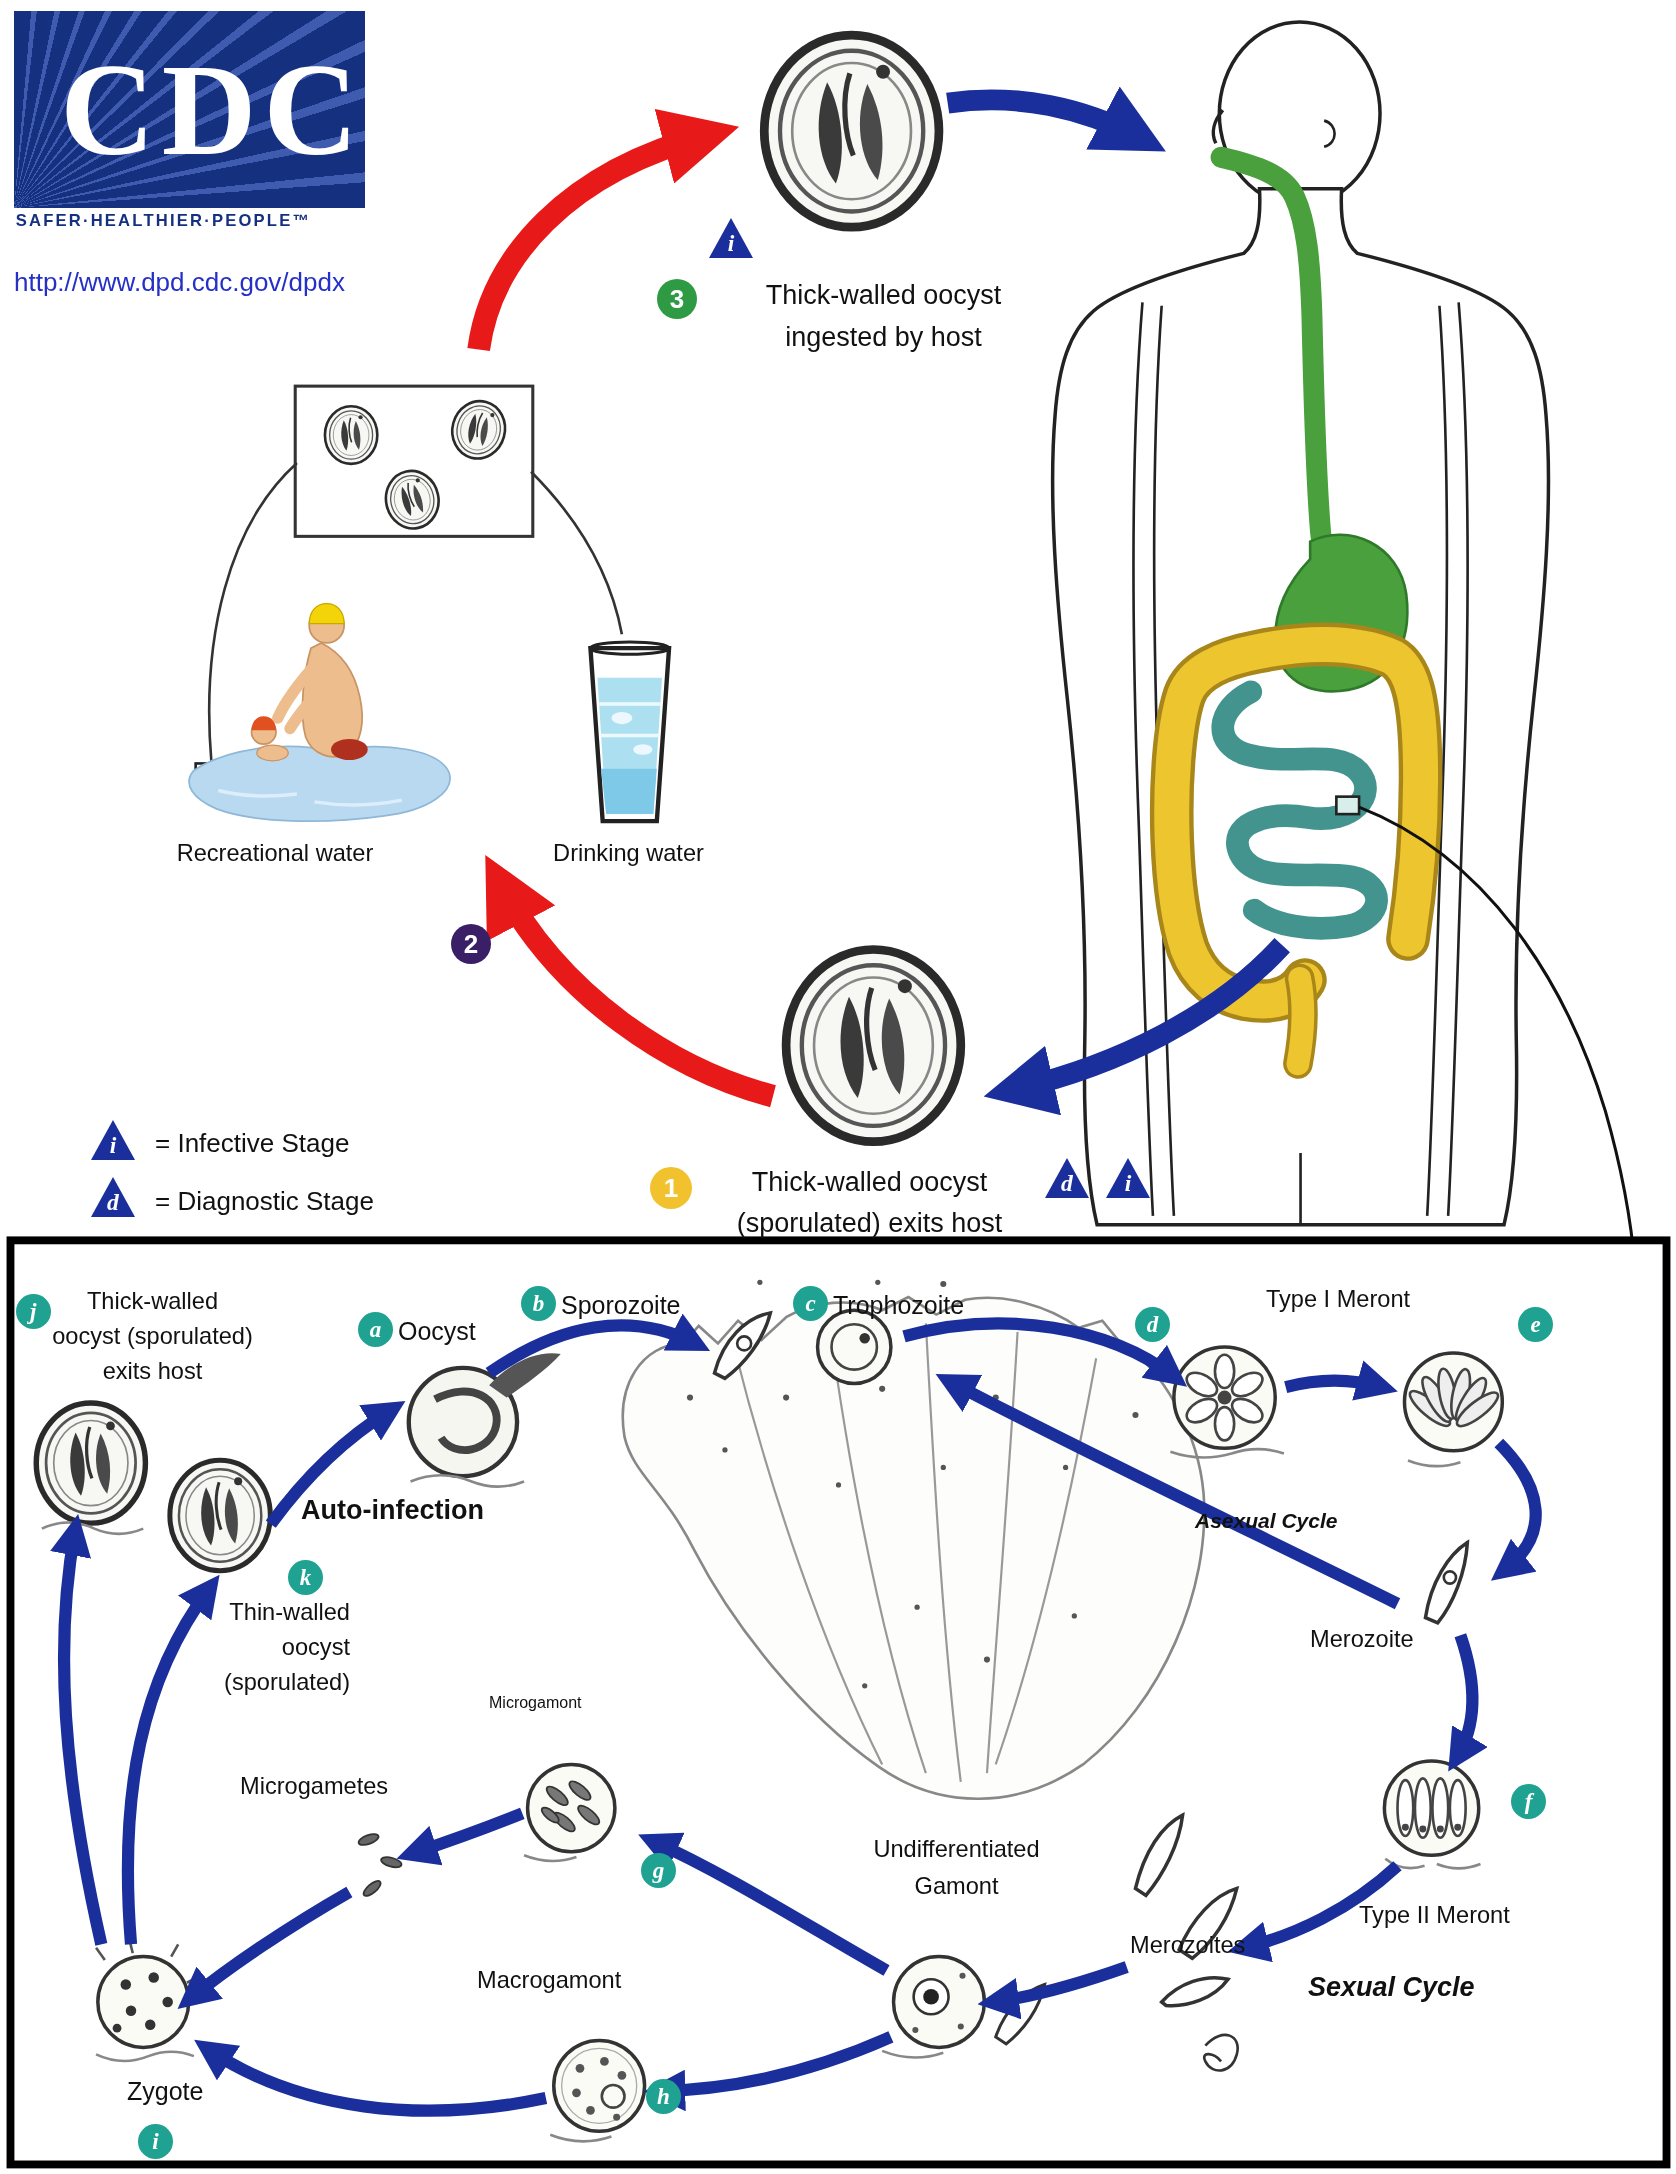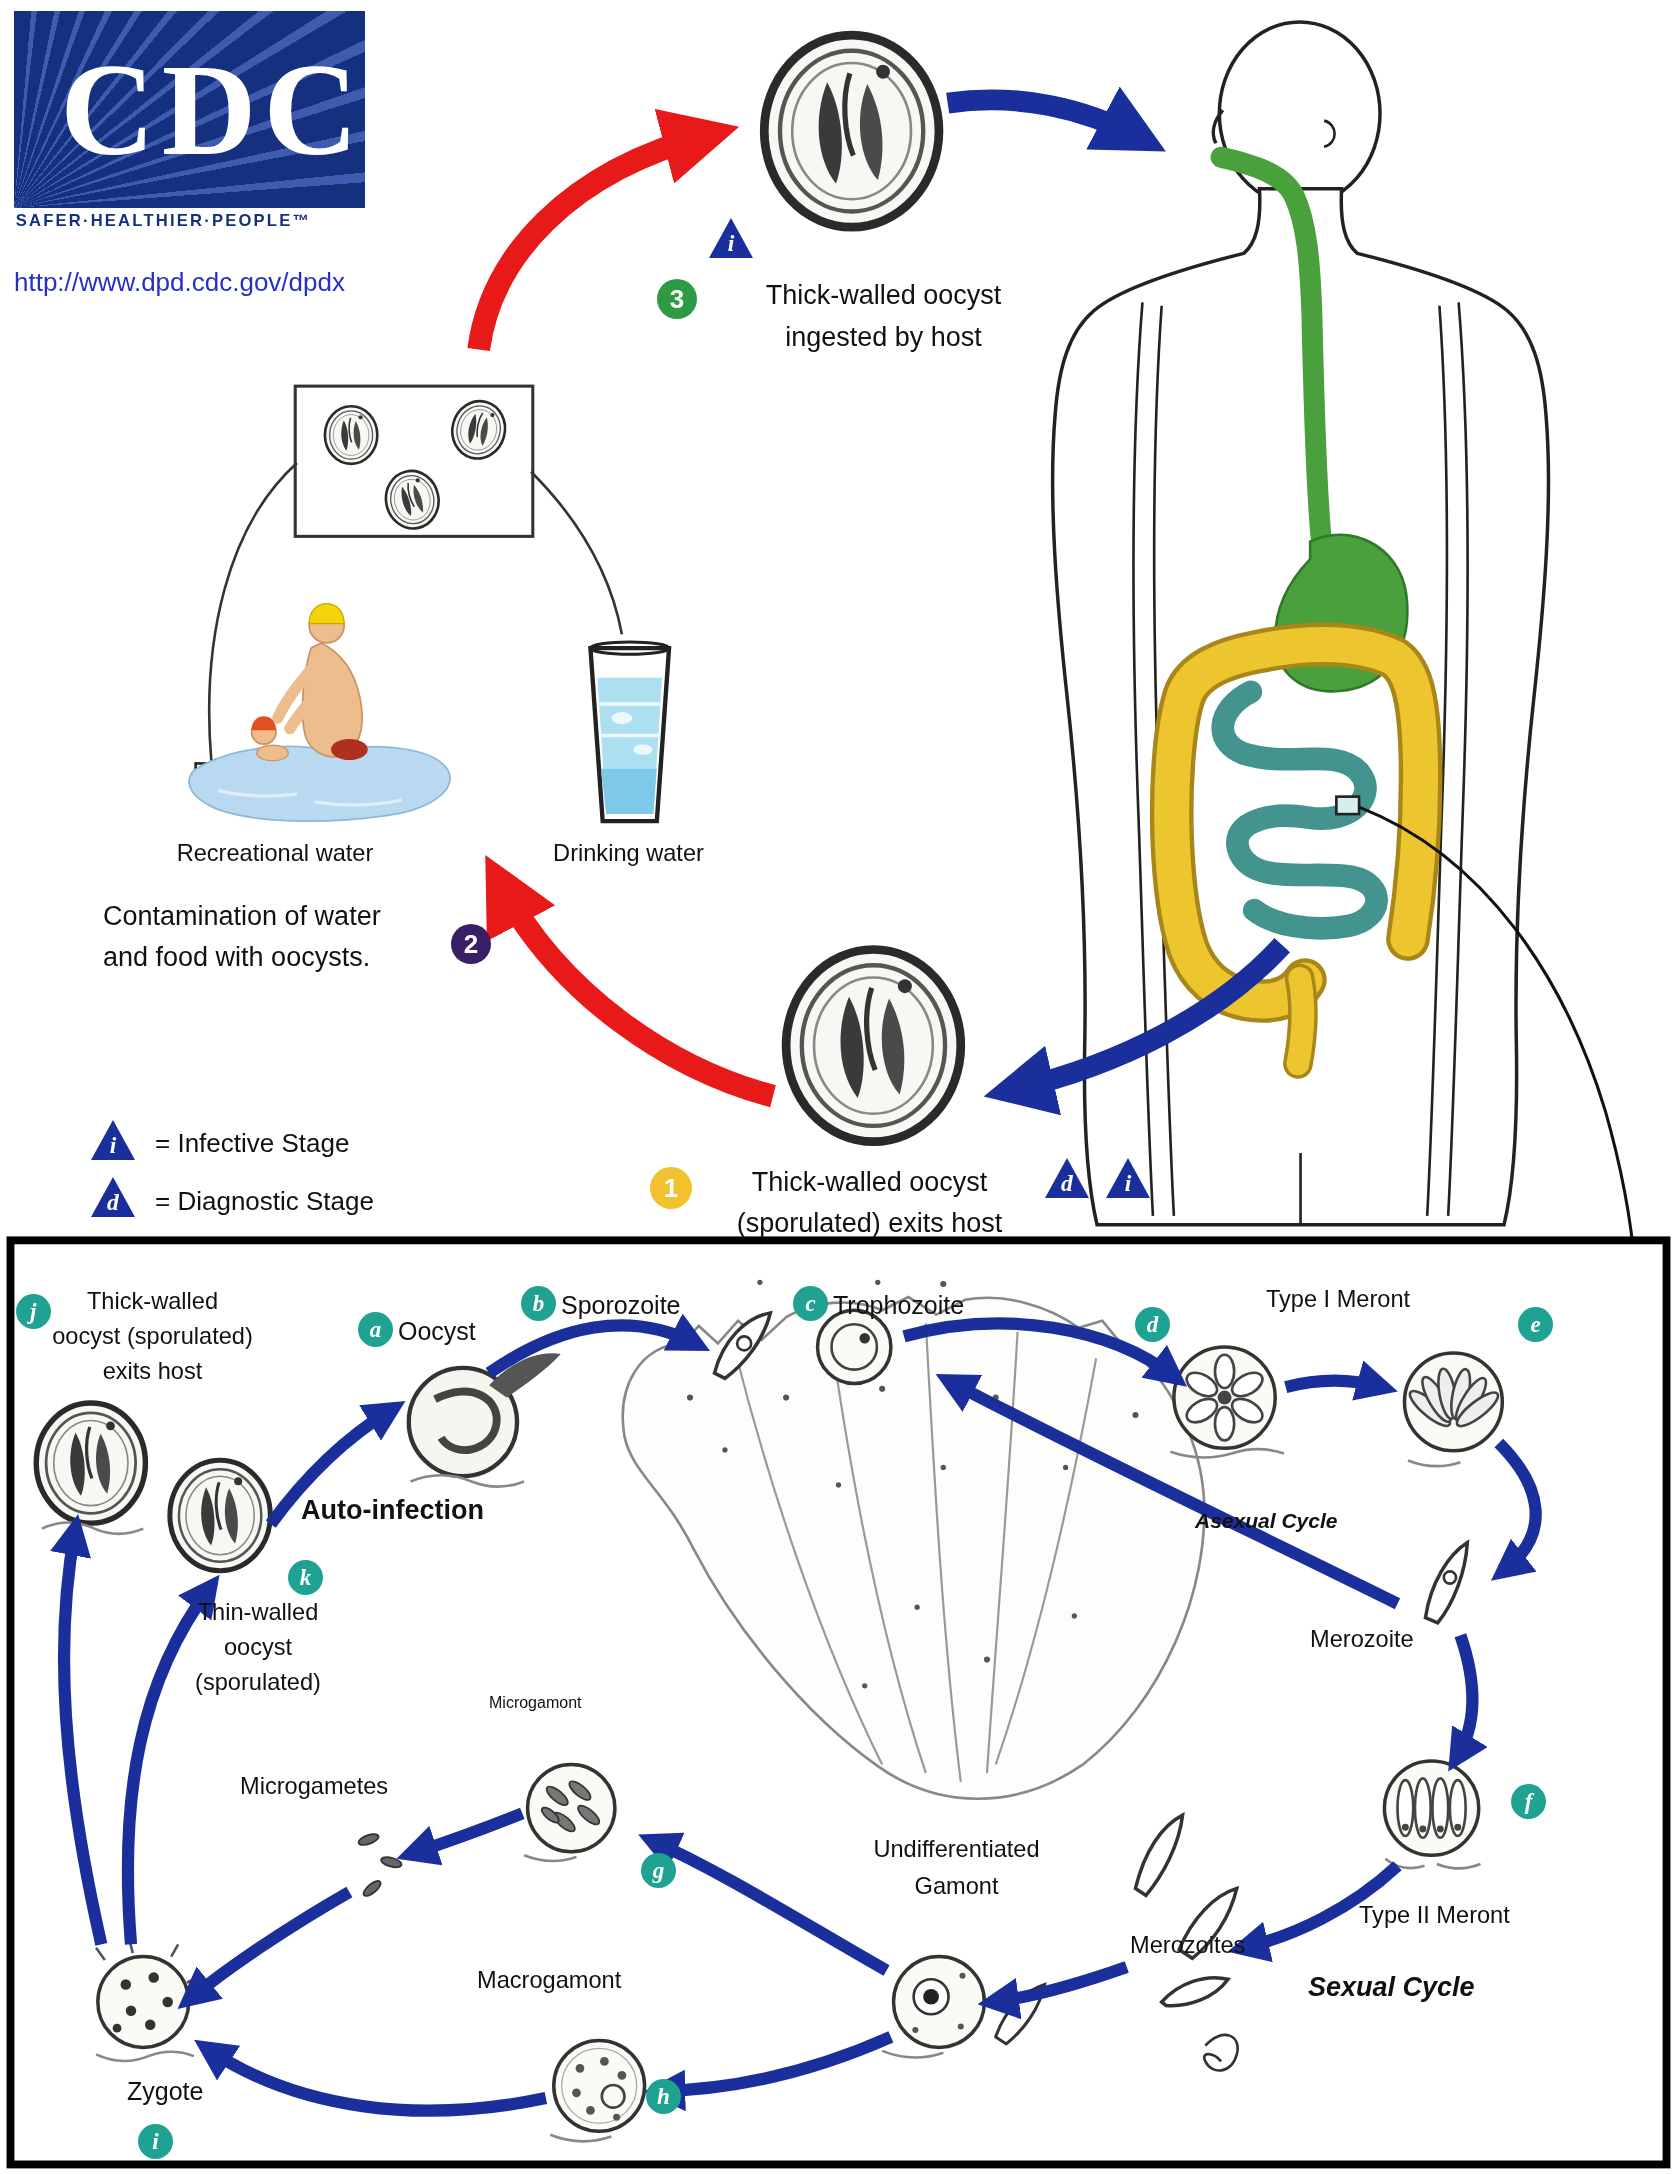--- a/index.html
+++ b/index.html
@@ -397,24 +397,20 @@
 </div>
 <div class="cb n3" style="left:657px;top:279px;">3</div>
 <div class="lbl blk center" style="left:709px;top:274px;width:349px;font-size:27px;line-height:42px;">
   <span>Thick-walled oocyst</span><br>
   <span>ingested by host</span>
 </div>
 
 <div class="lbl center" style="left:122px;top:840px;width:306px;font-size:23.6px;">Recreational water</div>
 <div class="lbl center" style="left:489px;top:840px;width:279px;font-size:23.6px;">Drinking water</div>
 
-<div class="lbl" style="left:103px;top:896px;font-size:27px;line-height:41px;">
-  <span>Contamination of water</span><br>
-  <span>and food with oocysts.</span>
-</div>
 <div class="cb n2" style="left:451px;top:924px;">2</div>
 
 <div class="tri" style="left:91px;top:1120px;">
   <span>i</span>
 </div>
 <div class="lbl" style="left:155px;top:1128px;font-size:26px;">= Infective Stage</div>
 <div class="tri" style="left:91px;top:1177px;">
   <span>d</span>
 </div>
 <div class="lbl" style="left:155px;top:1186px;font-size:26px;text-align:right;">= Diagnostic Stage</div>
@@ -447,21 +443,21 @@
 <div class="cb teal" style="left:793px;top:1286px;">c</div>
 <div class="lbl" style="left:833px;top:1291px;font-size:25px;">Trophozoite</div>
 
 <div class="cb teal" style="left:1135px;top:1307px;">d</div>
 <div class="lbl center" style="left:1233px;top:1286px;width:210px;font-size:23.6px;">Type I Meront</div>
 <div class="cb teal" style="left:1518px;top:1307px;">e</div>
 
 <div class="lbl b" style="left:301px;top:1495px;font-size:27px;">Auto-infection</div>
 
 <div class="cb teal" style="left:288px;top:1560px;">k</div>
-<div class="lbl blk center" style="left:153px;top:1595px;width:210px;font-size:23.6px;line-height:35px;">
+<div class="lbl blk center" style="left:140px;top:1595px;width:210px;font-size:23.6px;line-height:35px;text-align:right;">
   <span>Thin-walled</span><br>
   <span>oocyst</span><br>
   <span>(sporulated)</span>
 </div>
 
 <div class="lbl b it" style="left:1195px;top:1509px;font-size:21px;">Asexual Cycle</div>
 <div class="lbl" style="left:1310px;top:1626px;font-size:23.6px;">Merozoite</div>
 
 <div class="cb teal" style="left:1511px;top:1784px;">f</div>
 <div class="lbl" style="left:1359px;top:1902px;font-size:23.6px;">Type II Meront</div>

